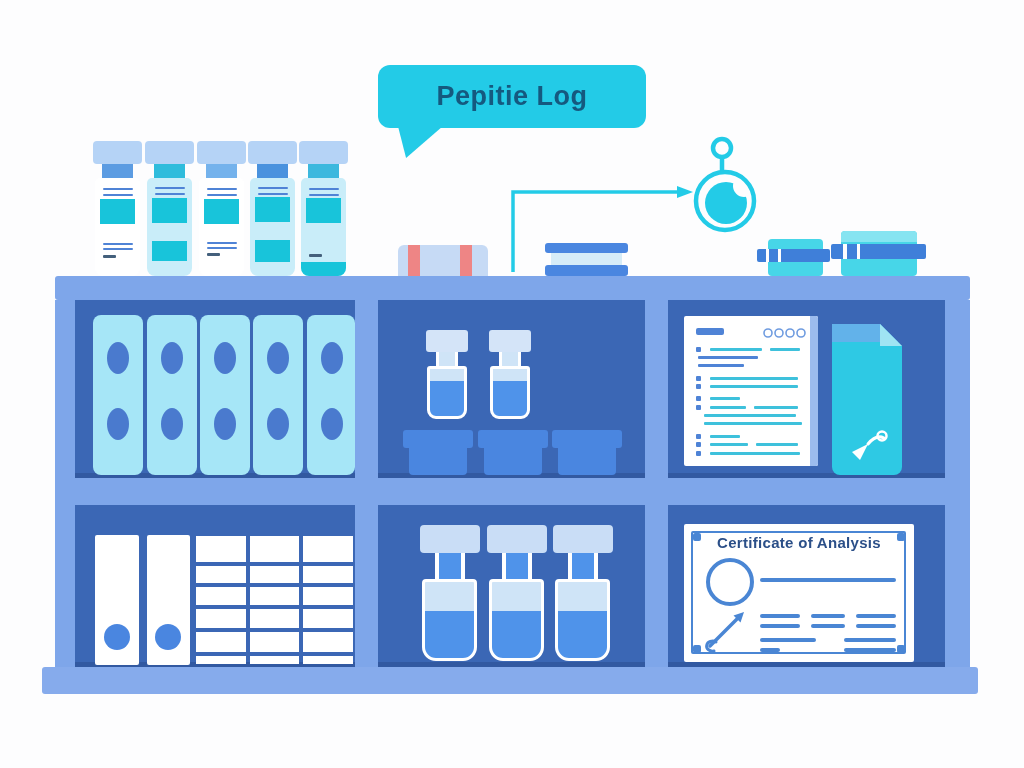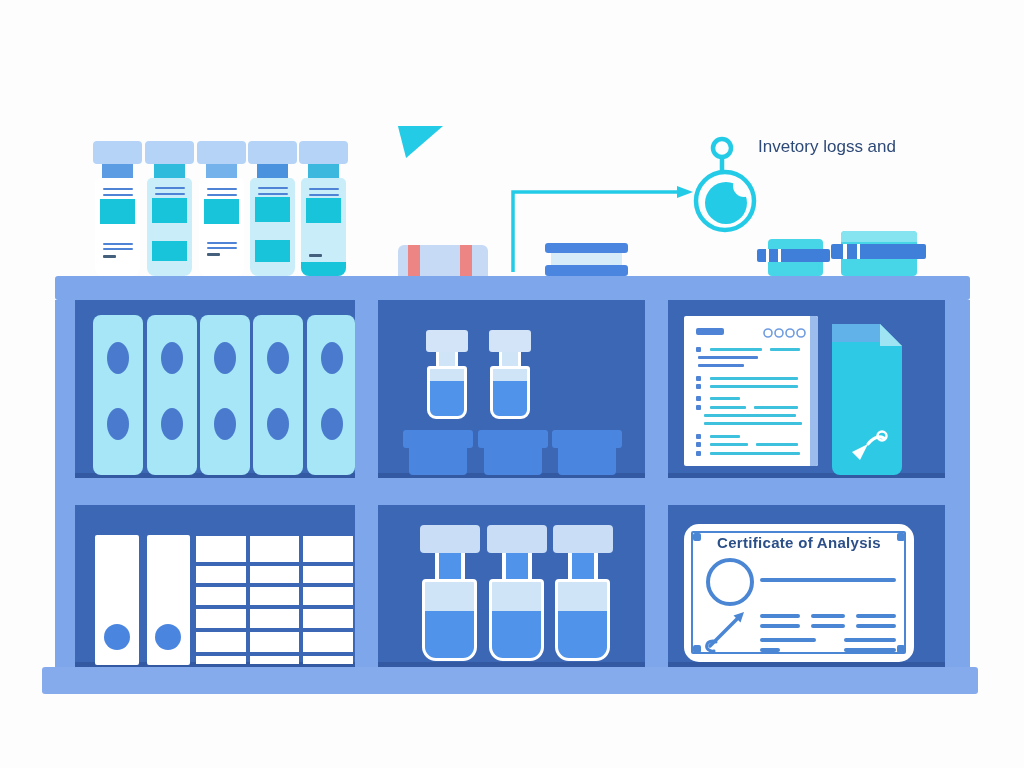--- a/index.html
+++ b/index.html
@@ -93,33 +93,36 @@
 
   
   .bvial{position:absolute;top:525px;width:60px;height:137px;}
   .bvial .bcap{position:absolute;left:0;top:0;width:60px;height:28px;background:#c9ddf6;border-radius:4px;}
   .bvial .bneck{position:absolute;left:15px;top:28px;width:22px;height:26px;background:var(--liquid);
     border-left:4px solid #fff;border-right:4px solid #fff;}
   .bvial .bbody{position:absolute;left:2px;top:54px;width:49px;height:76px;border:3.5px solid #fff;
     border-radius:4px 4px 14px 14px;background:linear-gradient(180deg,var(--pale) 0 29px,var(--liquid) 29px);}
 
   
-  .cert{left:684px;top:524px;width:230px;height:138px;background:#fff;border-radius:15px;}
+  .cert{left:684px;top:524px;width:230px;height:138px;background:#fff;border-radius:2px;}
   .cert-border{position:absolute;left:7px;top:7px;width:211px;height:119px;border:2.5px solid var(--cert-blue);border-radius:2px;}
   .cmark{position:absolute;width:8px;height:8px;background:var(--cert-blue);border-radius:2px;}
   .cert-title{position:absolute;left:0;top:10px;width:100%;text-align:center;font-size:15px;
     font-weight:600;color:var(--cert-ink);letter-spacing:.3px;}
   .seal{position:absolute;left:22px;top:34px;width:40px;height:40px;border:4.5px solid var(--cert-blue);border-radius:50%;}
   .cline{position:absolute;height:4px;background:var(--cert-blue);border-radius:2px;}
 </style>
 </head>
 <body>
 
 <div class="canvas">
 
+  <div class="abs bubble">
+    <span class="bubble-text">Pepitie Log</span>
+  </div>
   <div class="abs bubble-tail"></div>
 
   <div>
     <div class="vial" style="left:92px">
       <div class="cap"></div>
       <div class="neck" style="background:#5c9ce2"></div>
       <div class="vbody" style="background:#fff">
         <div class="vl" style="left:8px;top:10px;width:30px"></div>
           <div class="vl" style="left:8px;top:16px;width:30px"></div>
         <div class="vlabel" style="top:21px"></div>
@@ -180,21 +183,20 @@
 
   <svg class="abs" style="left:688px;top:134px" width="76" height="102">
     <circle cx="34" cy="14" r="9" fill="none" stroke="var(--accent-cyan)" stroke-width="4.5"></circle>
     <line x1="34" y1="23" x2="34" y2="38" stroke="var(--accent-cyan)" stroke-width="4.5"></line>
     <circle cx="38" cy="69" r="21" fill="var(--accent-cyan)"></circle>
     <circle cx="56" cy="52" r="11" fill="#fdfdfe"></circle>
     <circle cx="37" cy="67" r="29" fill="none" stroke="var(--accent-cyan)" stroke-width="4.5"></circle>
   </svg>
 
   <div class="abs annotation">
-    <div>Invetory logss and</div>
   </div>
 
   <div class="abs striped-box">
     <div class="stripe" style="left:10px"></div>
     <div class="stripe" style="left:62px"></div>
   </div>
   <div>
     <div class="abs dish-bar" style="left:545px;top:243px;width:83px;height:10px"></div>
     <div class="abs dish-mid" style="left:551px;top:253px;width:71px;height:12px"></div>
     <div class="abs dish-bar" style="left:545px;top:265px;width:83px;height:11px"></div>

